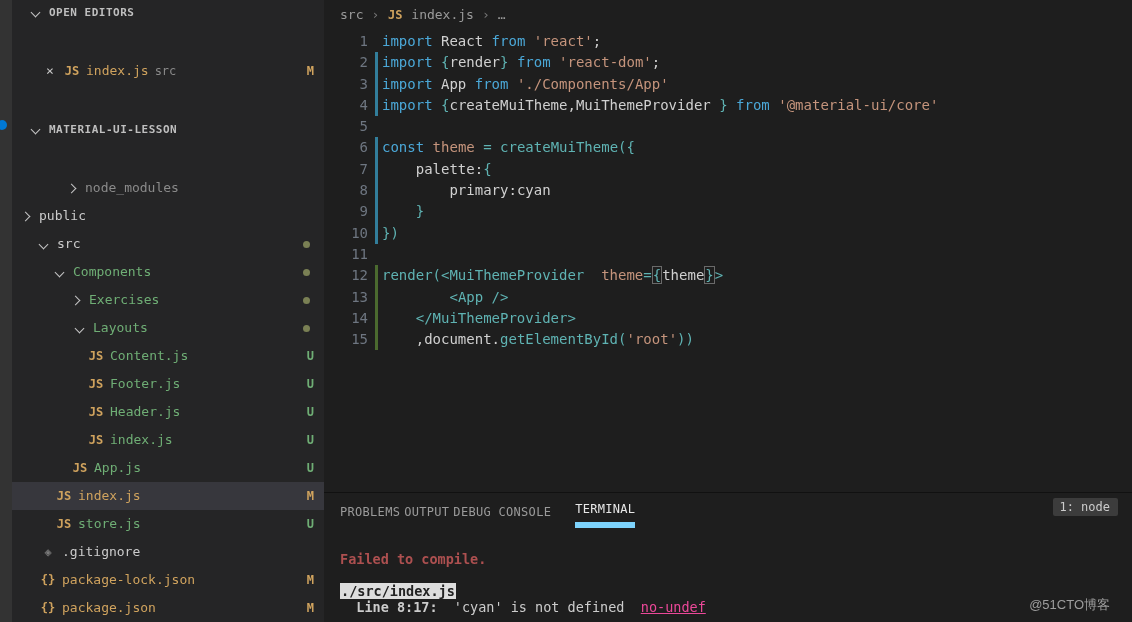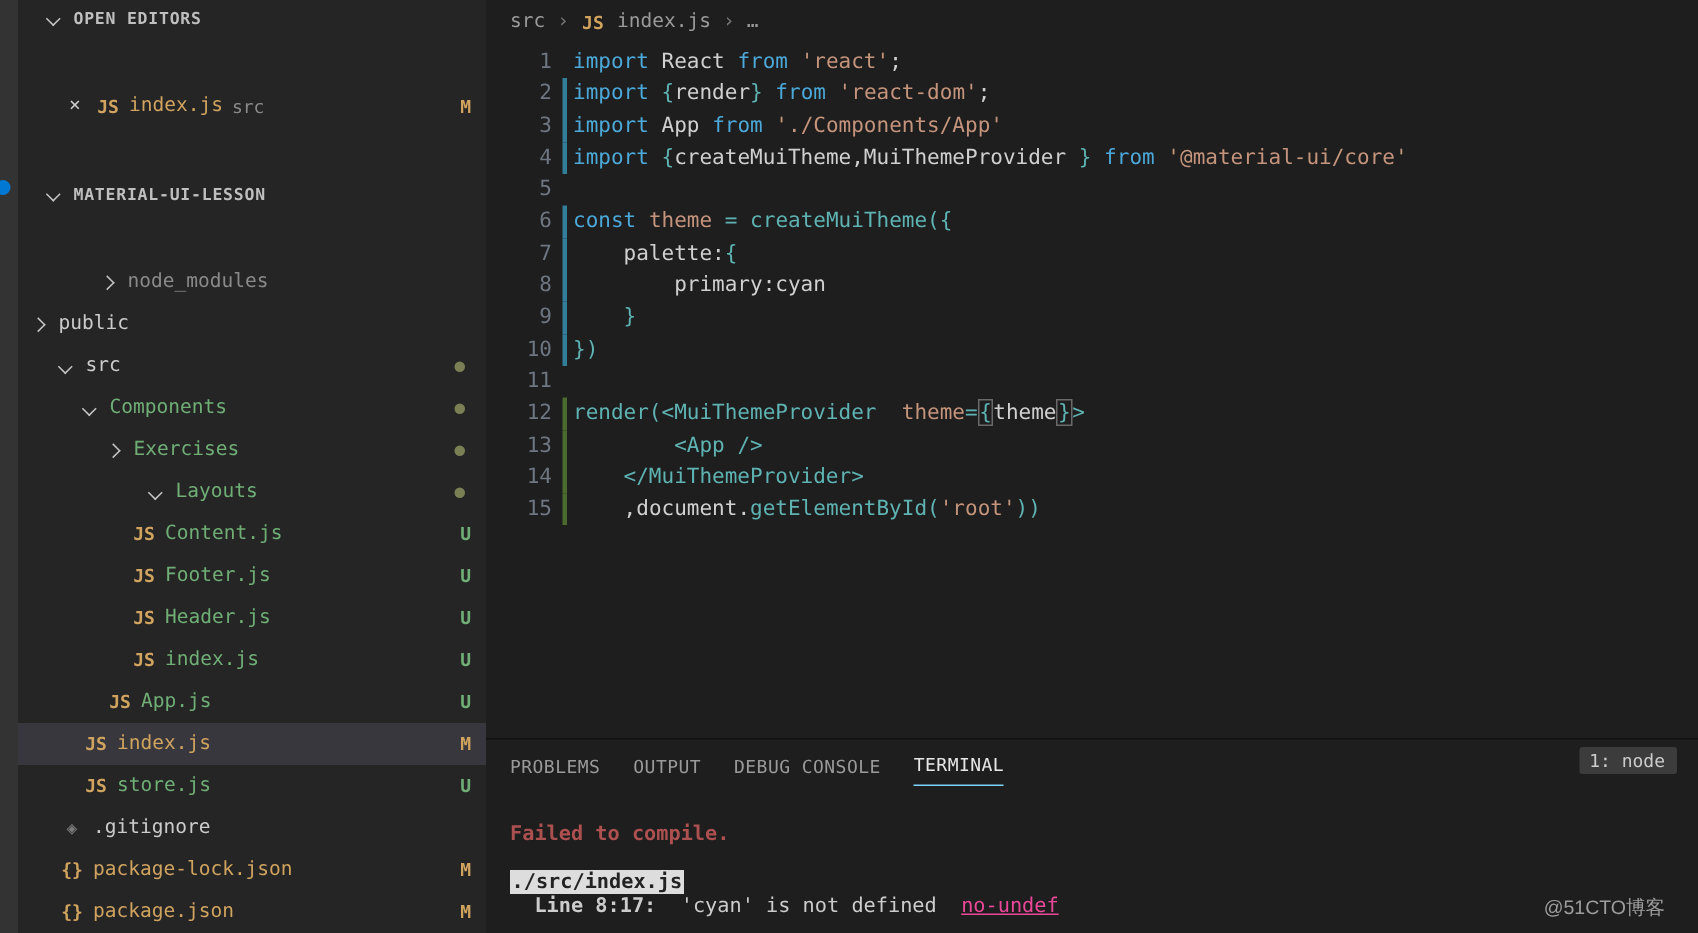--- a/index.html
+++ b/index.html
@@ -85,23 +85,23 @@
   .k-attr{color:#c5947c;}
   .k-prop{color:#d0d0d0;}
   .boxed{border:1px solid #6a6a6a;padding:0 0px;}
 
   
   .panel {
     height:130px; border-top:1px solid #111; display:flex; flex-direction:column;
     font-size:13px;
     position:relative;
   }
-  .panel-tabs { display:flex; align-items:center; gap:22px; padding:4px 16px 0 16px; height:34px;text-align:center;}
+  .panel-tabs { display:flex; align-items:center; gap:4px; padding:4px 16px 0 16px; height:34px;text-align:center;}
   .ptab { color:#9a9a9a; font-size:12px; padding:6px 0; cursor:pointer; letter-spacing:.3px;}
-  .ptab.active { color:#e7e7e7; border-bottom:1px solid #7dd3fc;}
+  .ptab.active { color:#e7e7e7; border-bottom:6px solid #7dd3fc;margin-left:20px;}
   .panel-right{ position:absolute; right:14px; top:5px; background:#3c3c3c; color:#ccc; font-size:12px; padding:2px 8px 2px 6px; border-radius:2px;}
   .term {
     padding:8px 16px 0 16px; font-family:Menlo,Consolas,monospace; font-size:13.5px;
     white-space:pre; color:#ccc;
   }
   .err{color:#ad5050; font-weight:700;}
   .fpath{background:#ddd; color:#222; font-weight:700; padding:0 1px;text-align:center;}
   .link{color:#ec4899; text-decoration:underline;}
   .watermark{position:fixed; right:22px; bottom:8px; color:#bdbdbd; font-size:13px; font-family:Arial,sans-serif; opacity:.8;}
 </style>
@@ -151,21 +151,21 @@
         <span class="name g">Components</span>
         <span class="spacer"></span>
         <span class="dot"></span>
       </div>
       <div class="item" style="padding-left: 60px;">
         <span class="chev right"></span>
         <span class="name g">Exercises</span>
         <span class="spacer"></span>
         <span class="dot"></span>
       </div>
-      <div class="item" style="padding-left: 88px;">
+      <div class="item" style="padding-left: 64px;">
         <span class="chev "></span>
         <span class="name g">Layouts</span>
         <span class="spacer"></span>
         <span class="dot"></span>
       </div>
       <div class="item" style="padding-left: 76px;">
         <span class="ico js">JS</span>
         <span class="name g">Content.js</span>
         <span class="spacer"></span>
         <span class="tag u">U</span>

